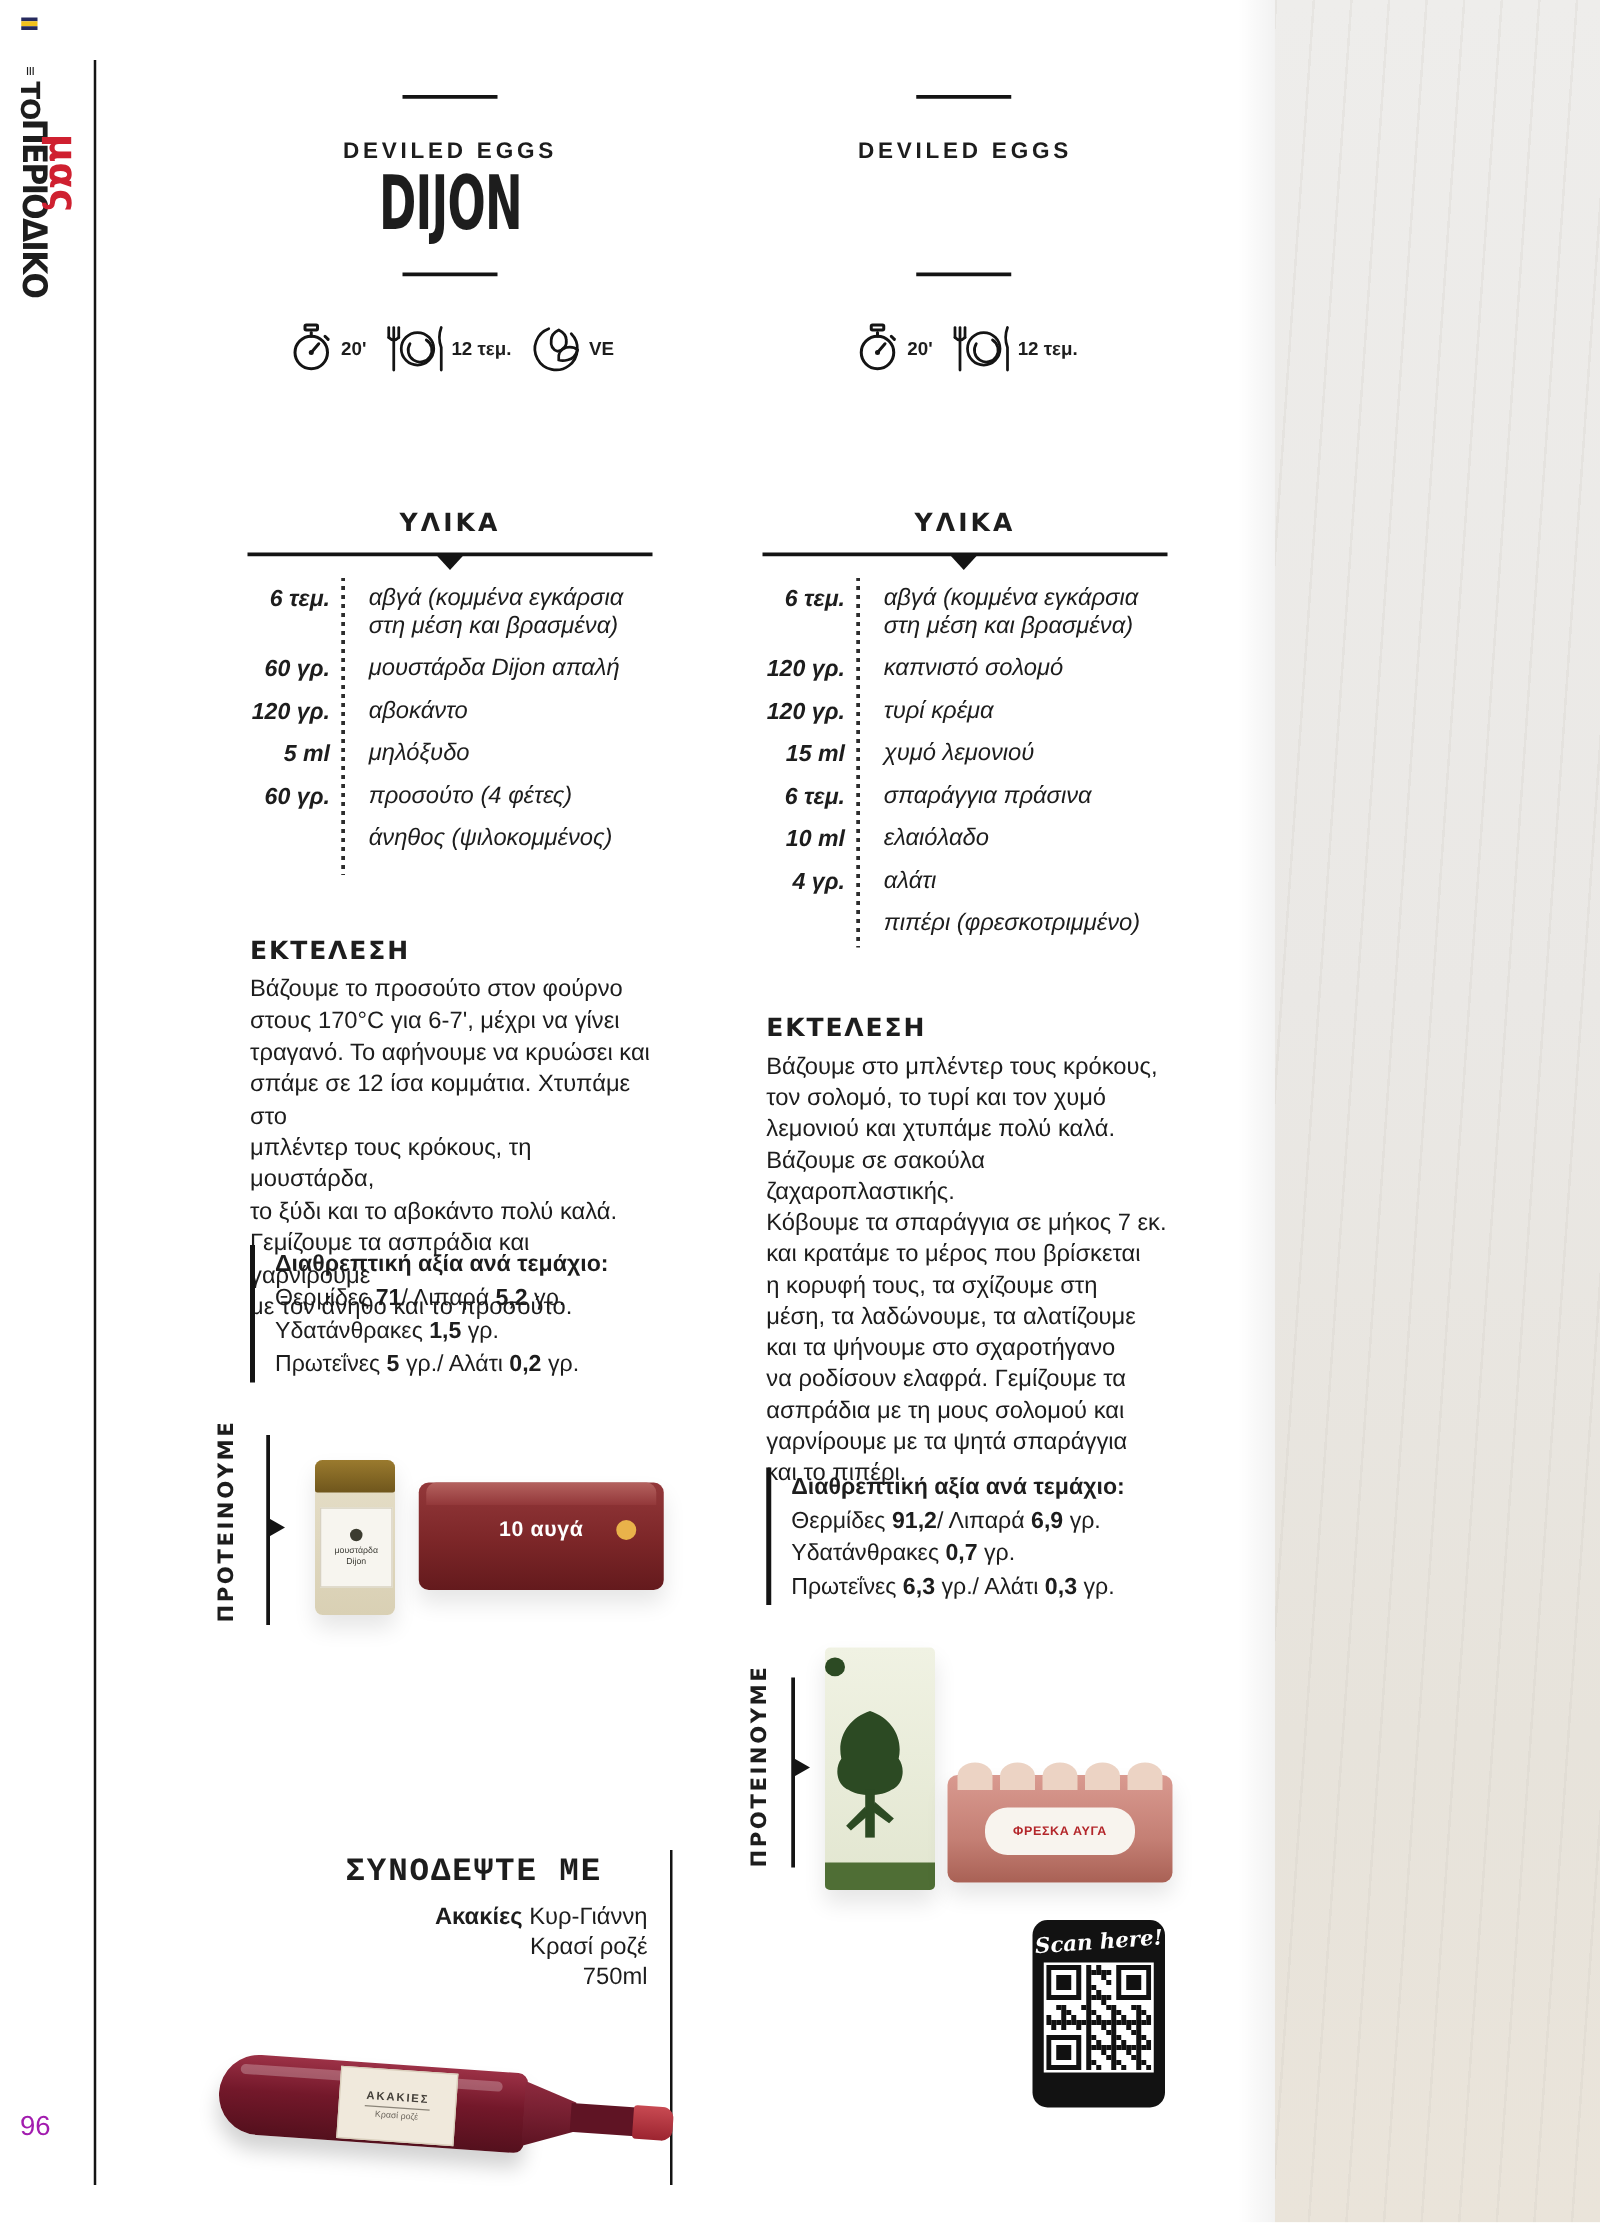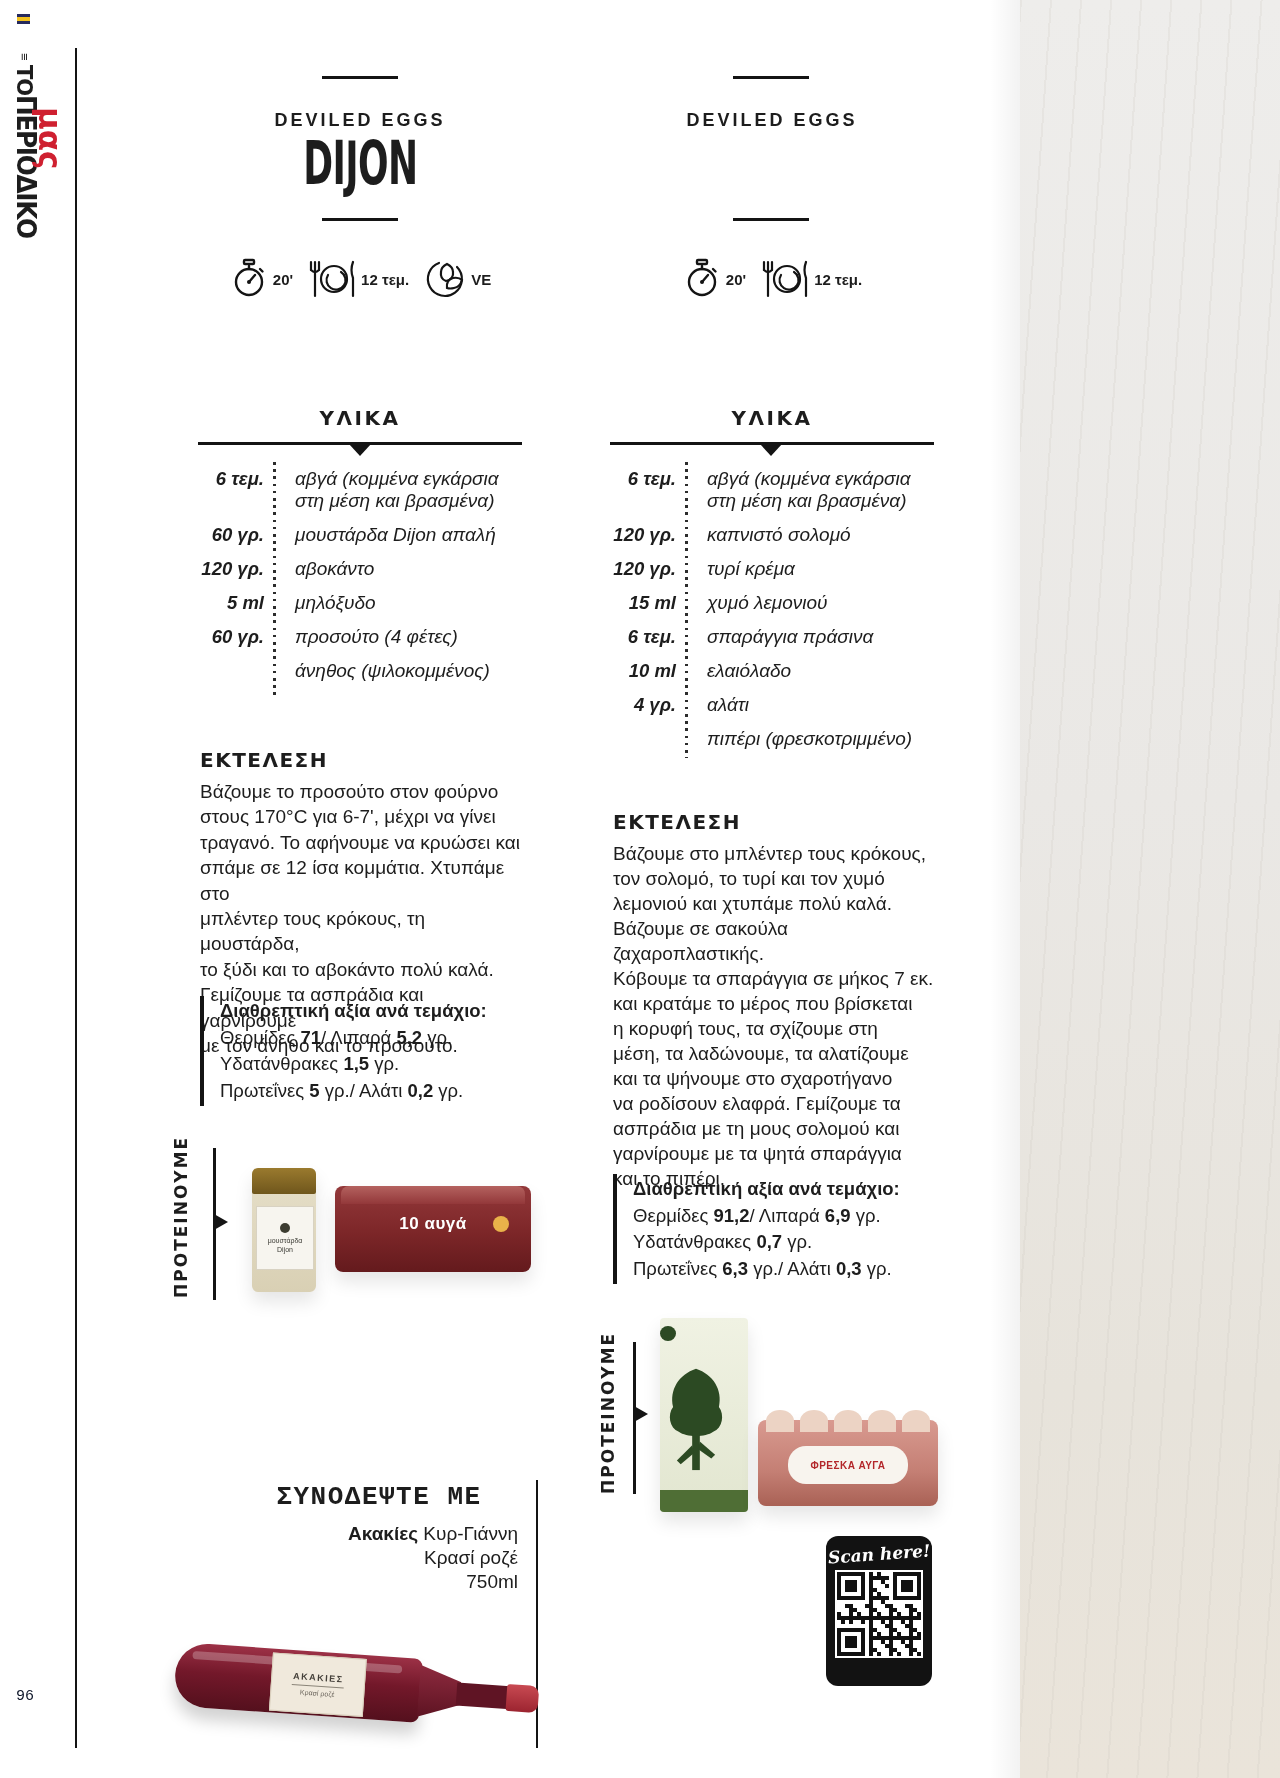--- a/index.html
+++ b/index.html
@@ -24,21 +24,21 @@
   .masthead .to{position:absolute;left:10px;top:26px;font-size:21px;font-weight:900;
                 letter-spacing:-1px;font-family:"DejaVu Sans","Liberation Sans",sans-serif;}
   .masthead .main{position:absolute;left:40px;top:20px;font-size:27px;font-weight:900;
                 letter-spacing:-1.5px;font-family:"DejaVu Sans","Liberation Sans",sans-serif;
                 transform:scaleX(.92);transform-origin:0 0;}
   .masthead .accent{position:absolute;left:52px;top:-6px;font-size:31px;font-weight:900;
                 font-family:"DejaVu Sans","Liberation Sans",sans-serif;}
   .flag{left:17px;top:14px;width:13px;height:10px;display:flex;flex-direction:column;}
   .flag i{flex:1;}
 
-  .pagenum{left:16px;top:1688px;font-size:15px;color:#0f172a;font-family:Liberation Mono, monospace;}
+  .pagenum{left:16px;top:1688px;font-size:22px;color:#a21caf;}
 
   
   .bar{width:76px;height:3px;background:#141414;}
   .kicker{width:324px;text-align:center;font-size:18px;font-weight:700;letter-spacing:3px;
           font-family:Liberation Sans, sans-serif;}
   .bigtitle{width:324px;text-align:center;font-size:60px;line-height:62px;font-weight:800;
           font-family:"DejaVu Sans","Liberation Sans",sans-serif;}
   .bigtitle span{display:inline-block;transform:scaleX(.60);transform-origin:center;
           letter-spacing:-1px;white-space:nowrap;}
 

